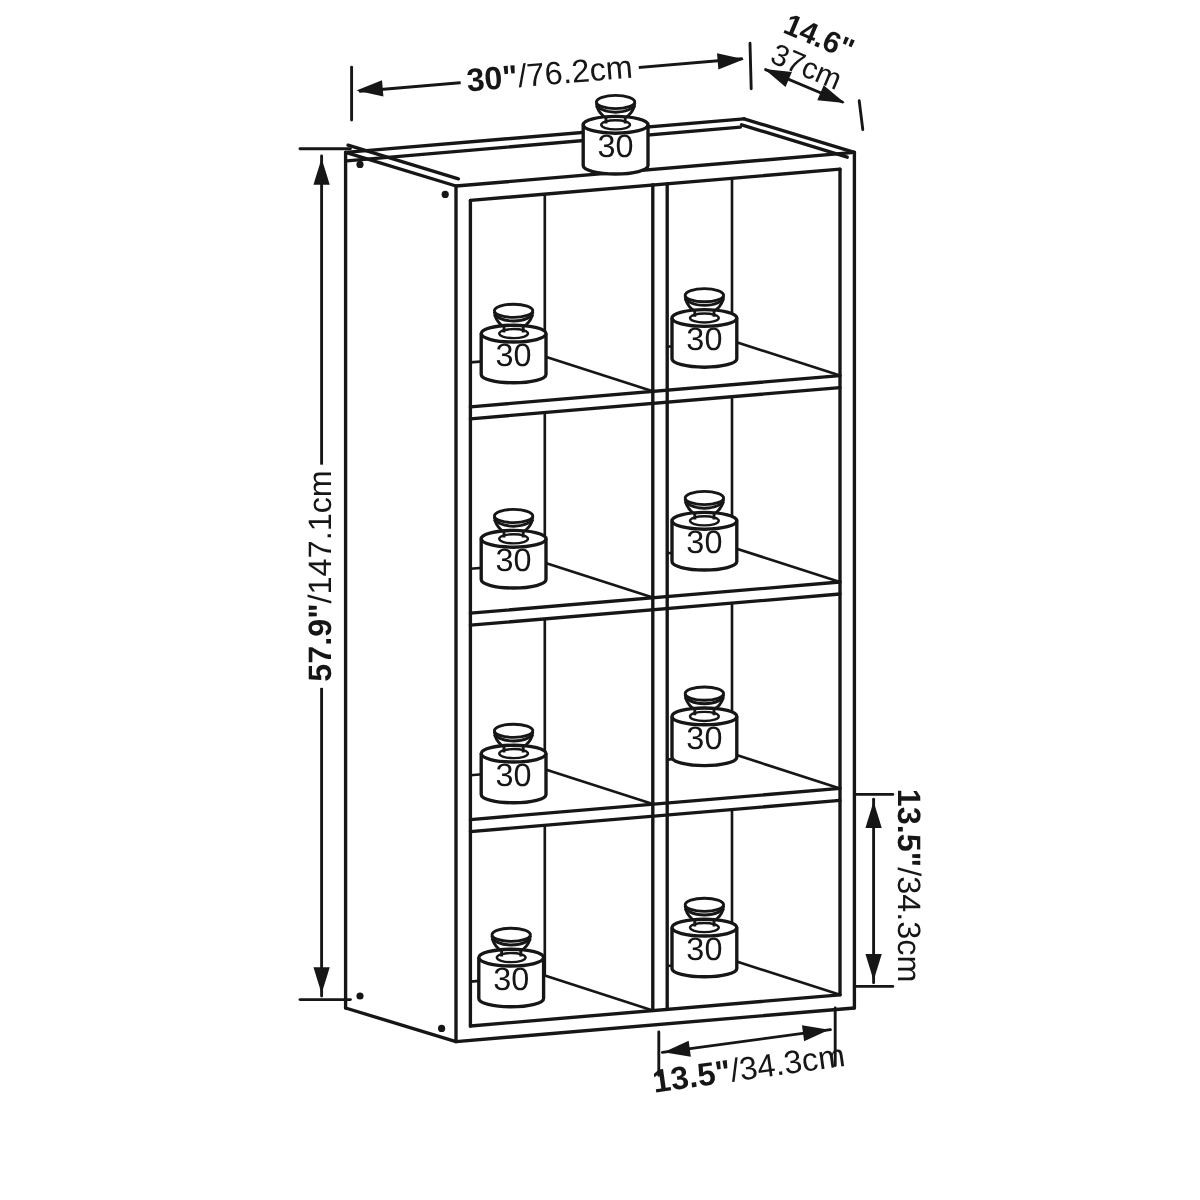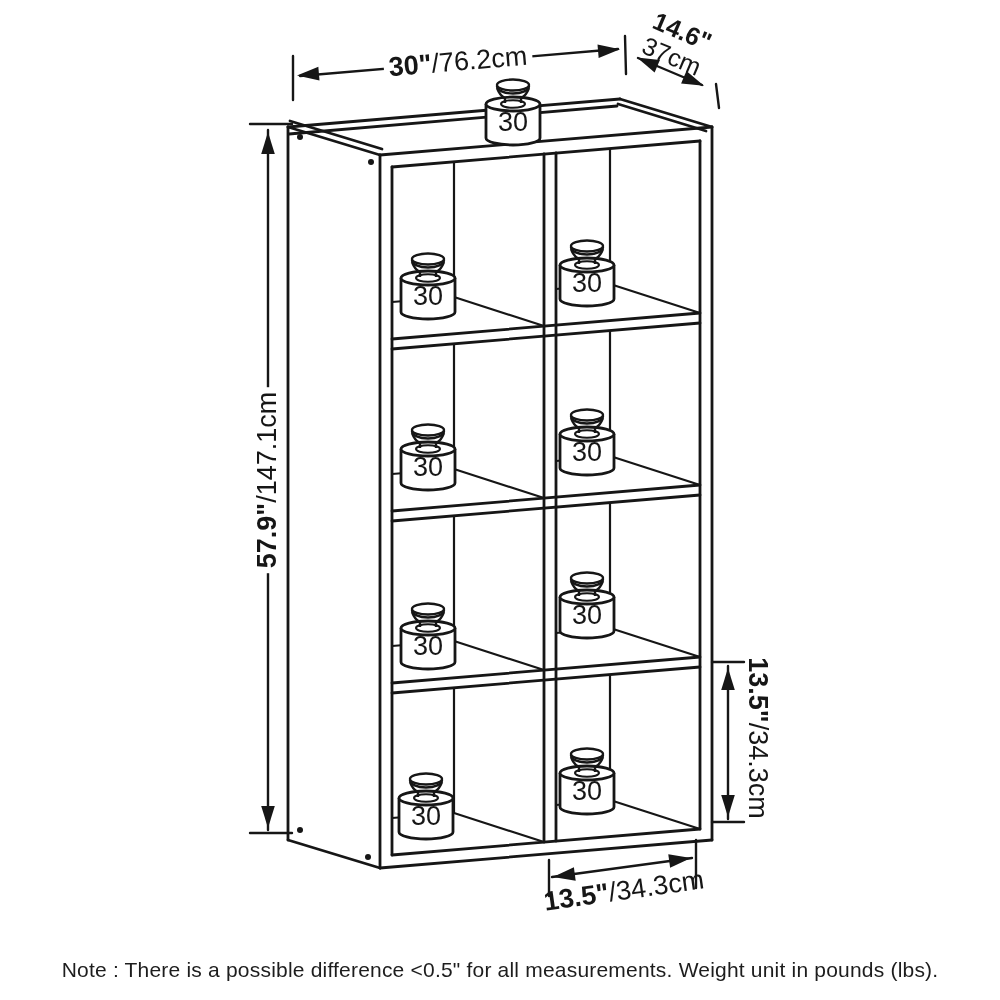--- a/index.html
+++ b/index.html
@@ -195,14 +195,13 @@
     <div class="in">14.6"</div>
     <div class="cm">37cm</div>
   </div>
 
   <div class="dim online" style="left:267px;top:480px;--rot:-90deg;"><span class="in">57.9"</span><span class="cm">/147.1cm</span></div>
 
   <div class="dim" style="left:757px;top:738px;--rot:90deg;"><span class="in">13.5"</span><span class="cm">/34.3cm</span></div>
 
   <div class="dim" style="left:624px;top:891px;--rot:-8deg;"><span class="in">13.5"</span><span class="cm">/34.3cm</span></div>
 
-  <div class="note">Note : There is a possible difference &lt;0.5" for all measurements. Weight unit in pounds (lbs).</div>
 </div>
 
 </body></html>

